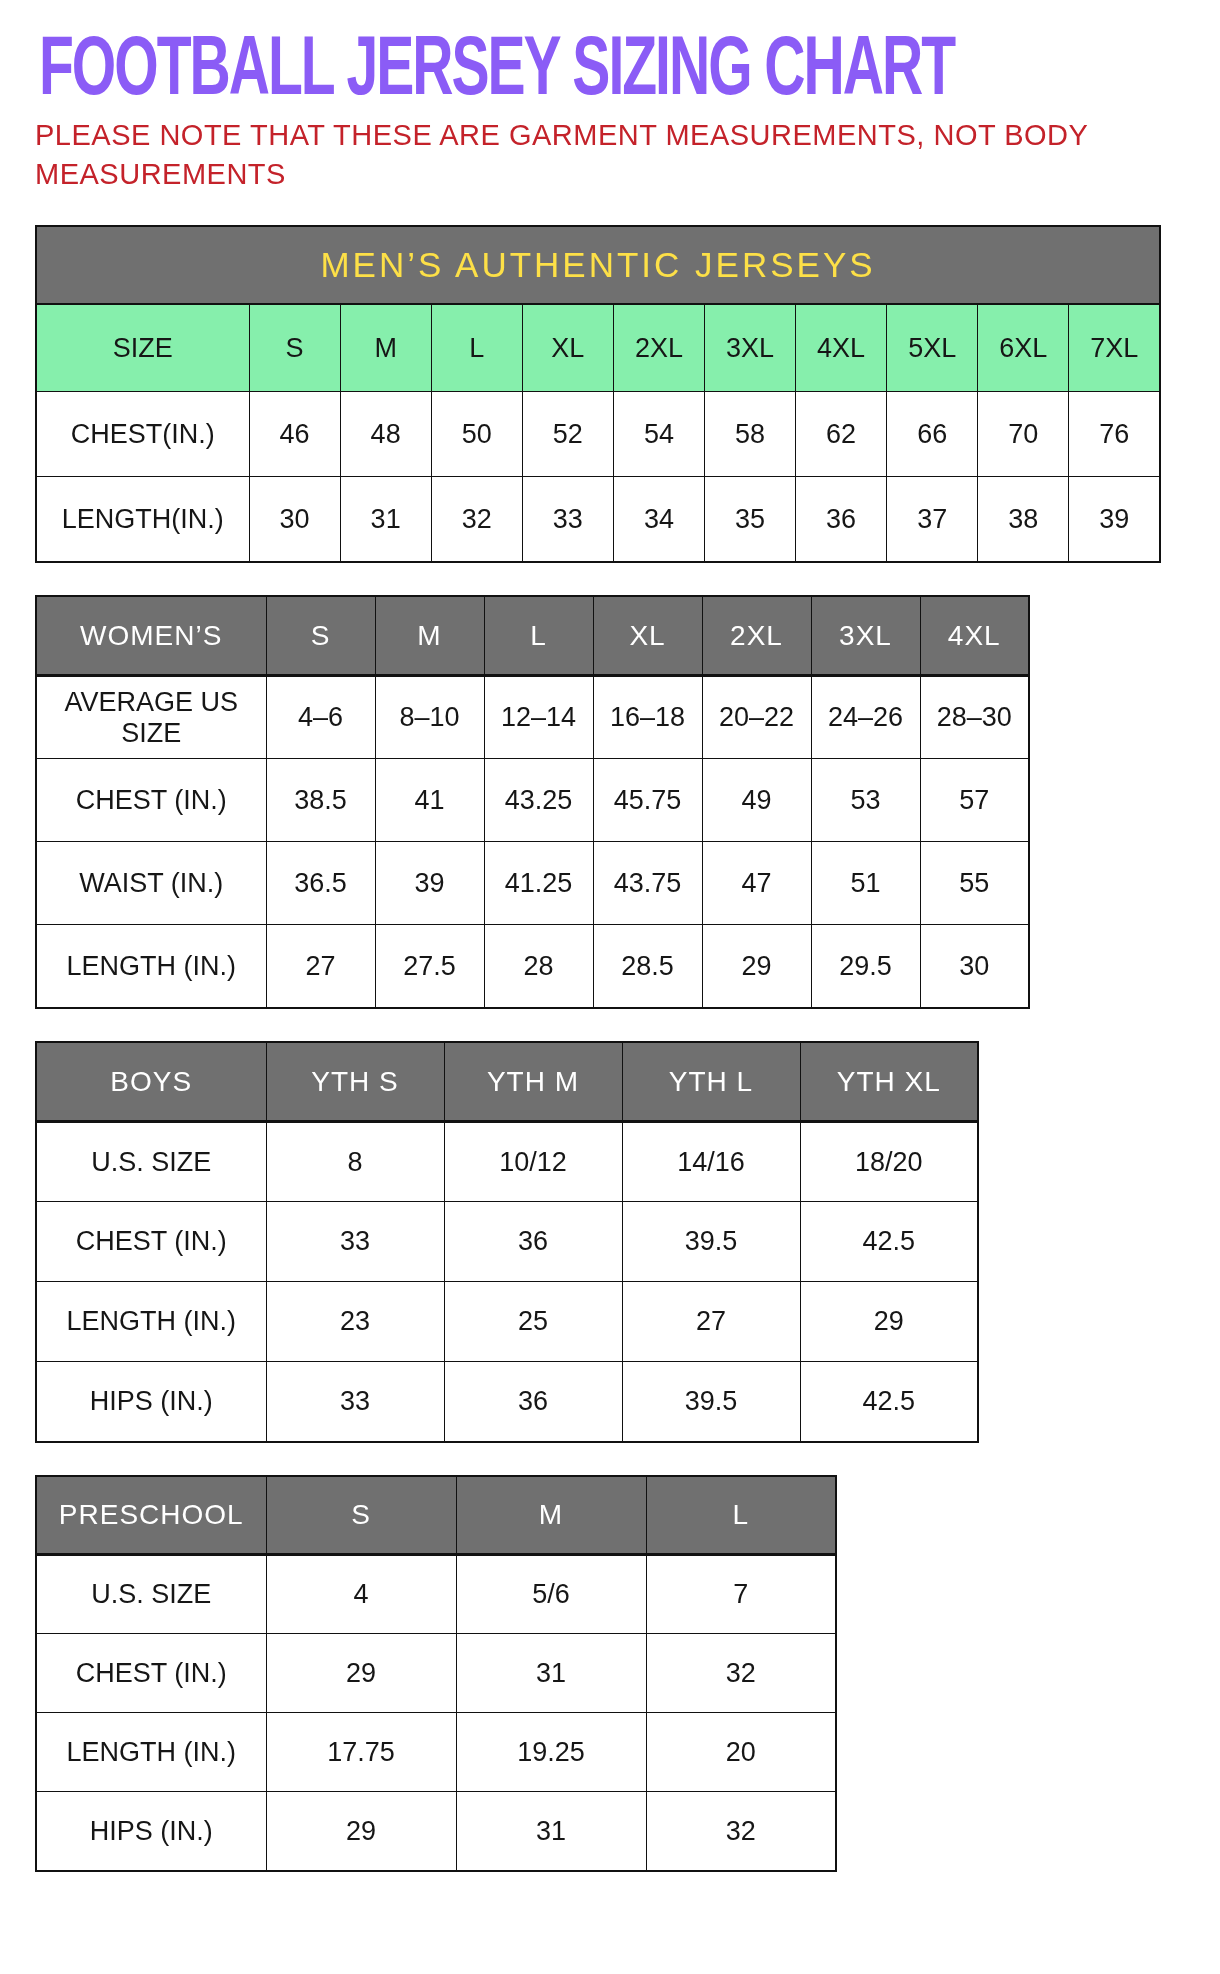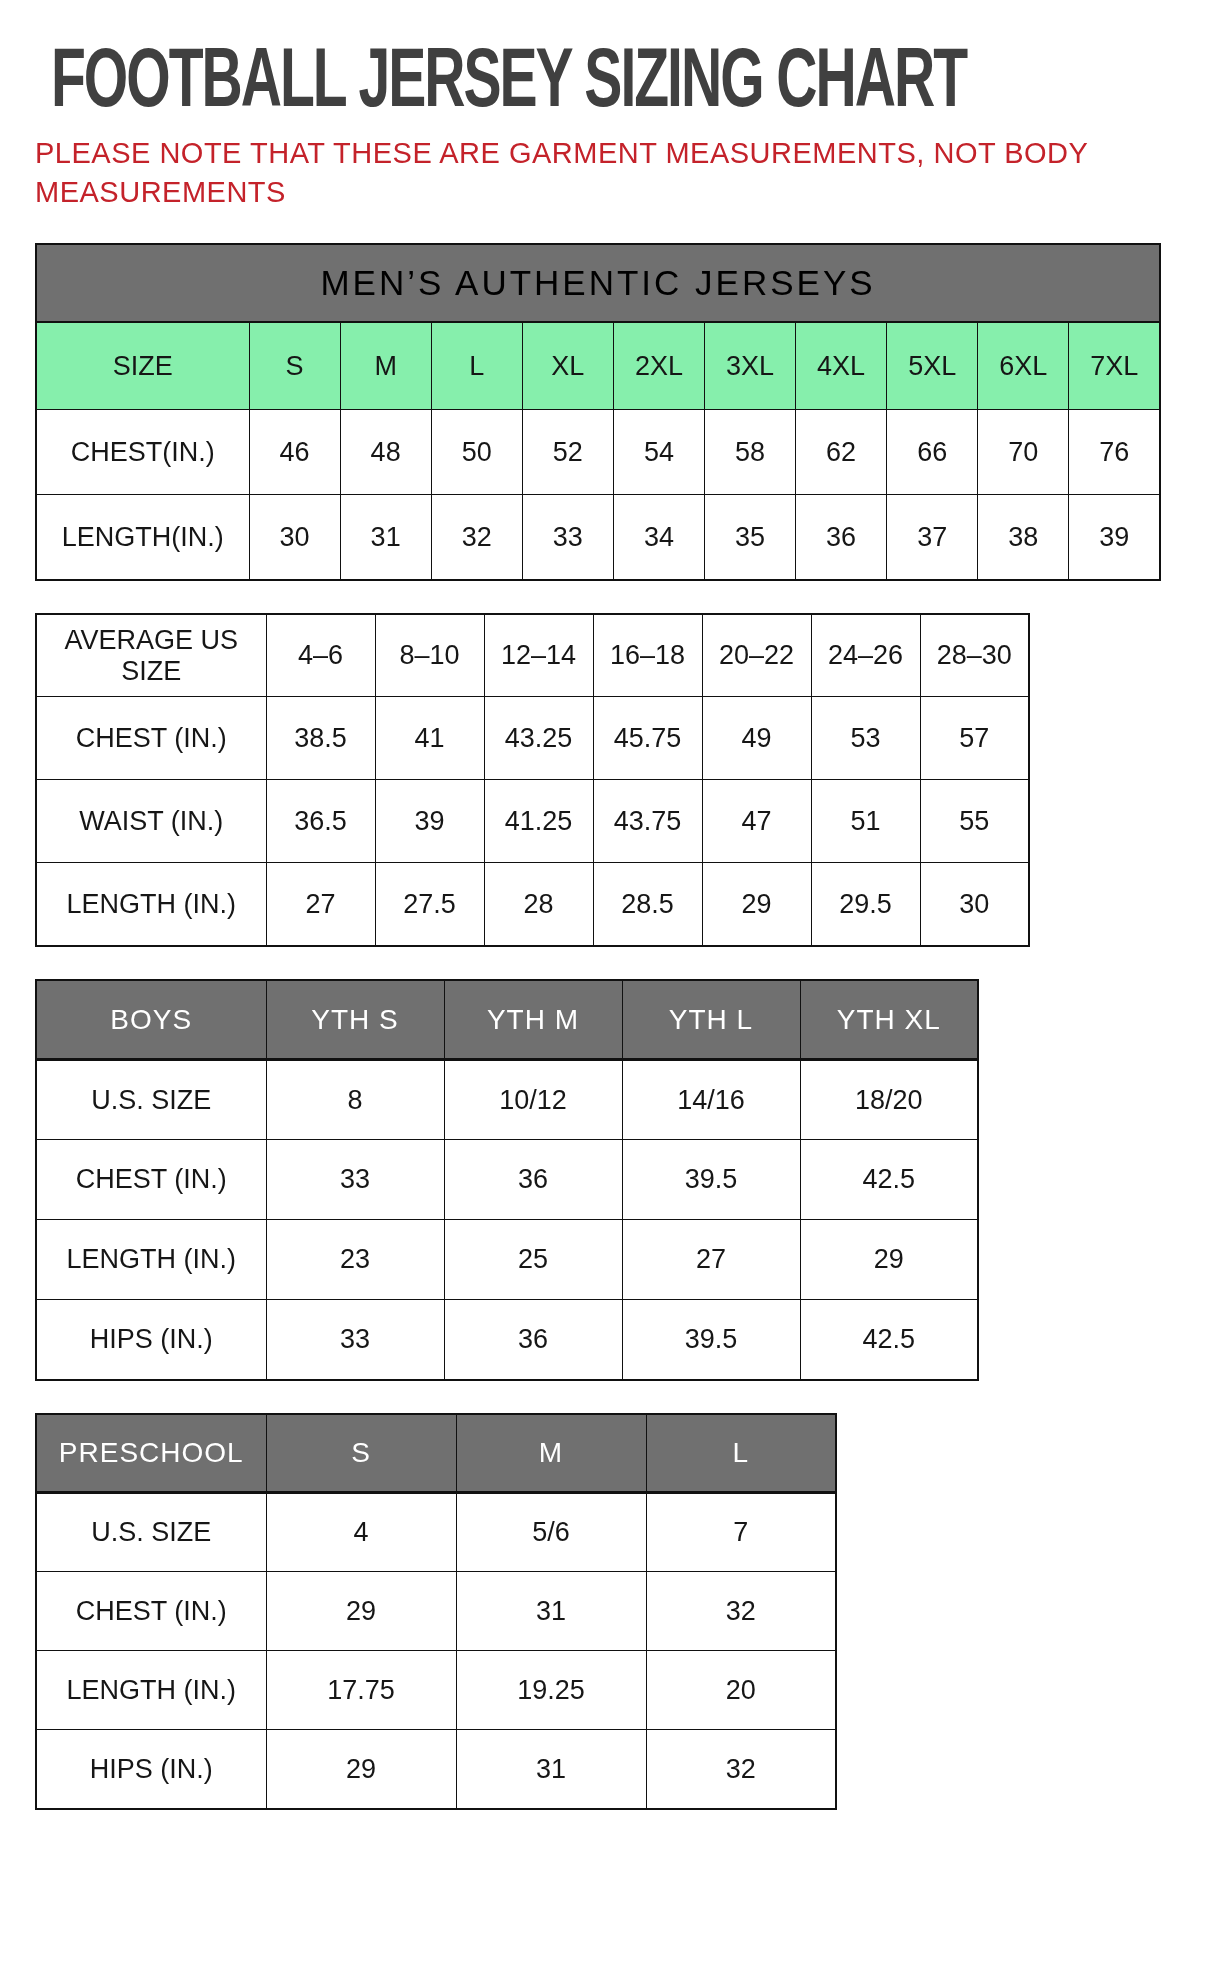--- a/index.html
+++ b/index.html
@@ -12,26 +12,26 @@
   body {
     width: 1220px;
     min-height: 1974px;
     font-family: "Liberation Sans", sans-serif;
     color: var(--ink);
   }
   .page { padding: 20px 35px 0 35px; }
 
   
   h1.title {
-    margin: 16px;
+    margin: 4px;
     line-height: 0.98;
     font-size: 84px;
     font-weight: 700;
     letter-spacing: -3px;
-    color: #404040;
+    color: #8b5cf6;
     white-space: nowrap;
   }
   h1.title .condensed {
     display: inline-block;
     transform: scaleX(0.68);
     transform-origin: left center;
   }
 
   
   .note {
@@ -55,21 +55,21 @@
   }
   table.sizing-table td {
     border: 1px solid #111;
     padding: 4px 6px;
     overflow: hidden;
   }
   col.lbl-col { width: 230px; }
 
   tr.banner td {
     background: var(--gray);
-    color: #000000;
+    color: #fde047;
     font-size: 35px;
     letter-spacing: 3px;
     border-bottom: 2px solid #111;
   }
   tr.hdr.gray td {
     background: var(--gray);
     color: #fff;
     font-size: 28px;
     letter-spacing: 1px;
     border-bottom: 3px solid #111;
@@ -167,20 +167,30 @@
         <col class="lbl-col">
         <col>
         <col>
         <col>
         <col>
         <col>
         <col>
         <col>
       </colgroup>
       <tbody>
+        <tr class="hdr gray">
+          <td>WOMEN’S</td>
+          <td>S</td>
+          <td>M</td>
+          <td>L</td>
+          <td>XL</td>
+          <td>2XL</td>
+          <td>3XL</td>
+          <td>4XL</td>
+        </tr>
         <tr>
           <td>AVERAGE US SIZE</td>
           <td>4–6</td>
           <td>8–10</td>
           <td>12–14</td>
           <td>16–18</td>
           <td>20–22</td>
           <td>24–26</td>
           <td>28–30</td>
         </tr>

